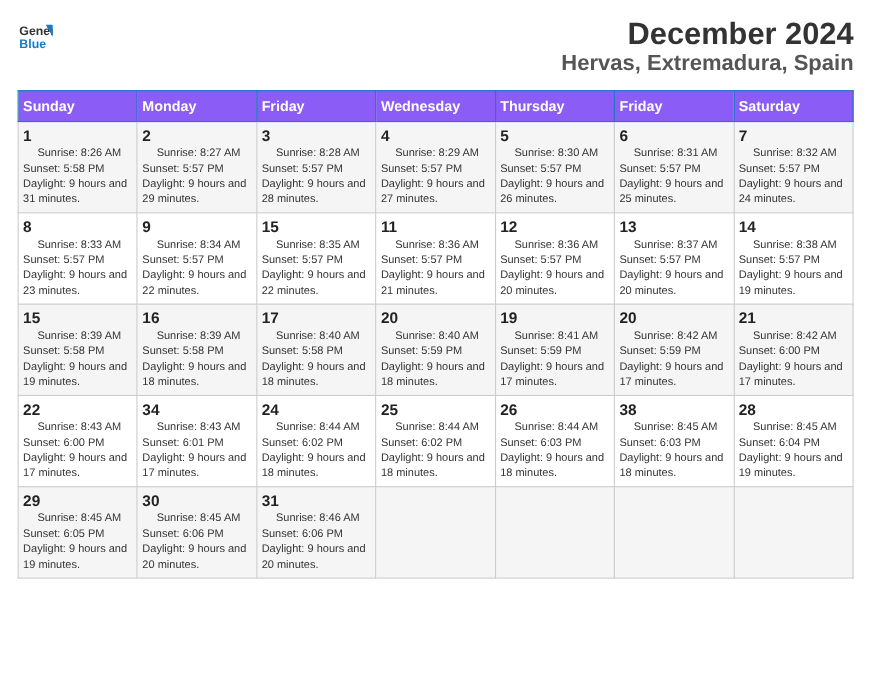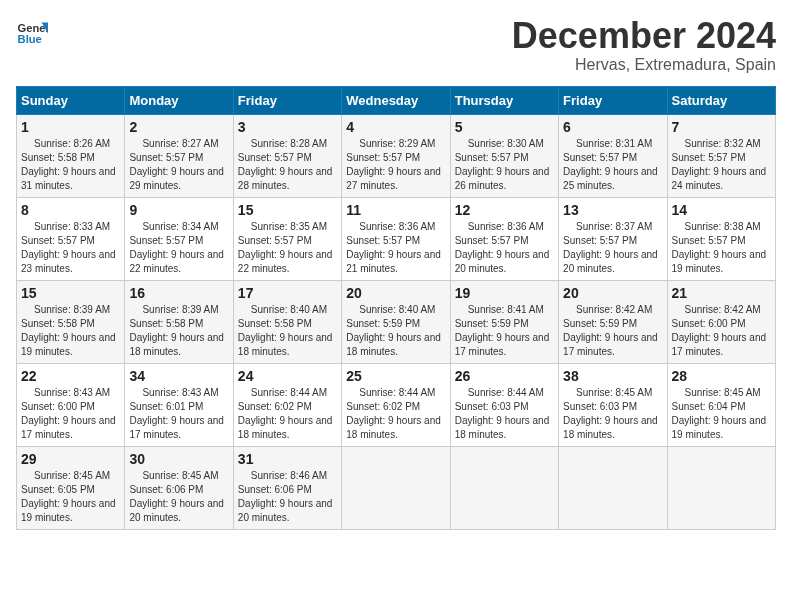--- a/index.html
+++ b/index.html
@@ -22,36 +22,37 @@
       gap: 4px;
     }
     .logo-icon {
       width: 32px;
       height: 32px;
     }
     .title-area {
       text-align: right;
     }
     .month-title {
-      font-size: 36px;
+      font-size: 28px;
       font-weight: bold;
       color: #333;
       line-height: 1.1;
     }
     .location-title {
-      font-size: 16px;
+      font-size: 20px;
       color: #555;
+      font-weight: bold;
     }
     table {
       width: 100%;
       border-collapse: collapse;
       font-size: 11px;
     }
     thead tr th {
-      background-color: #0369a1;
+      background-color: #8b5cf6;
       color: #fff;
       padding: 6px 4px;
       text-align: left;
       font-size: 13px;
       font-weight: bold;
       border: 1px solid #1a7abf;
     }
     tbody tr td {
       border: 1px solid #ccc;
       padding: 4px 4px;

